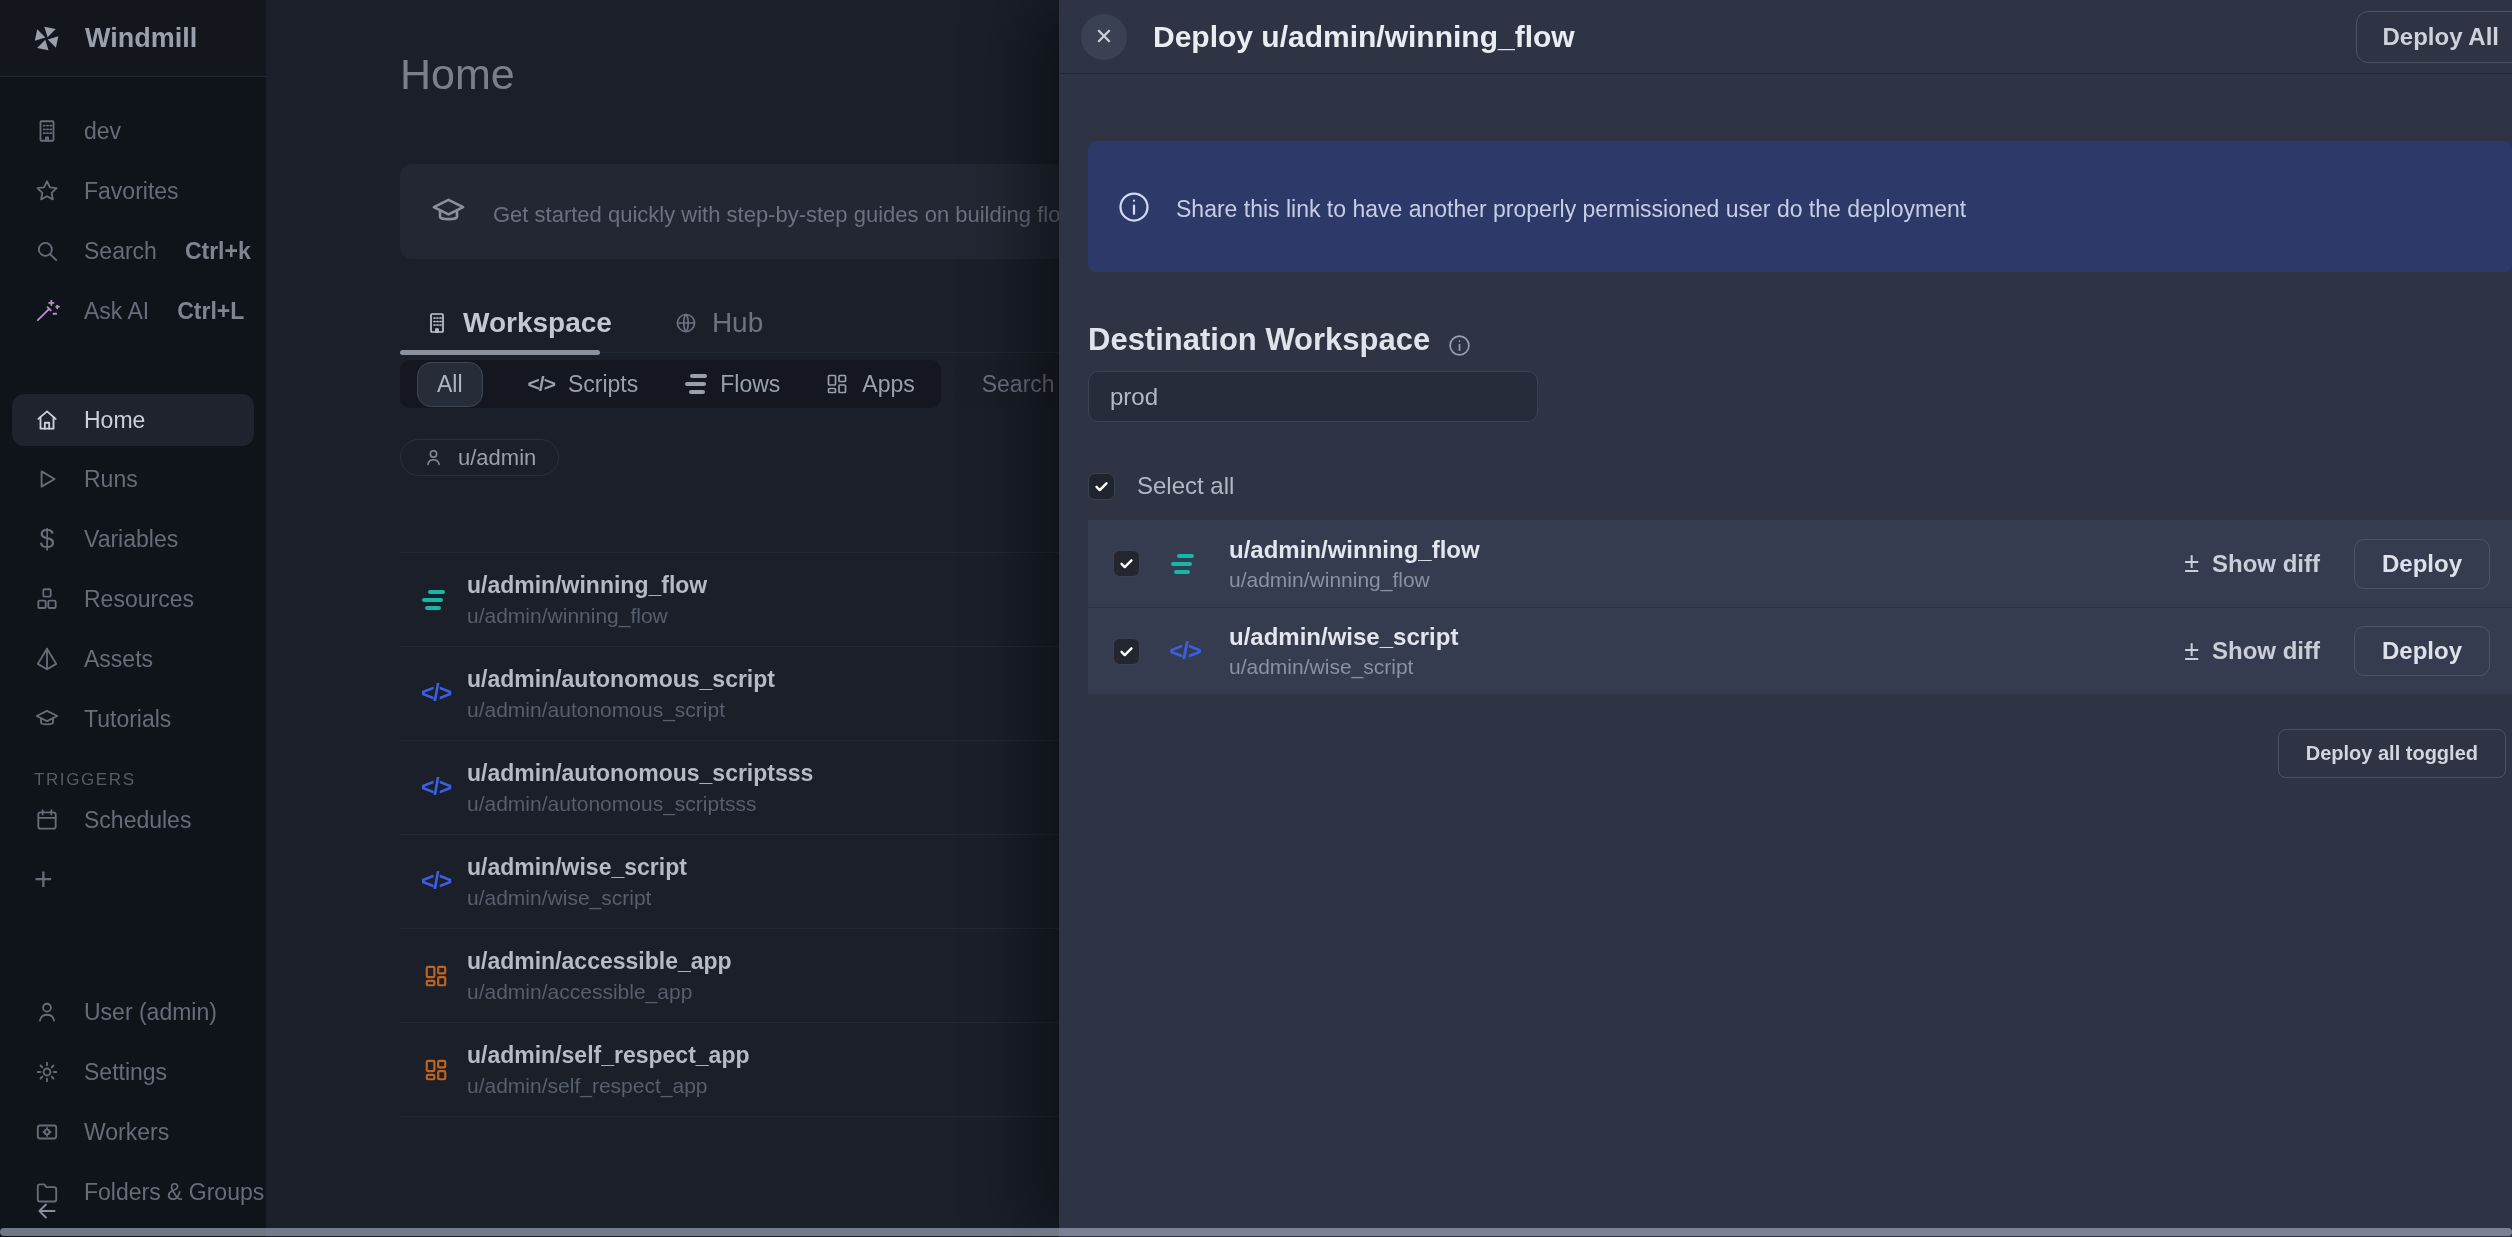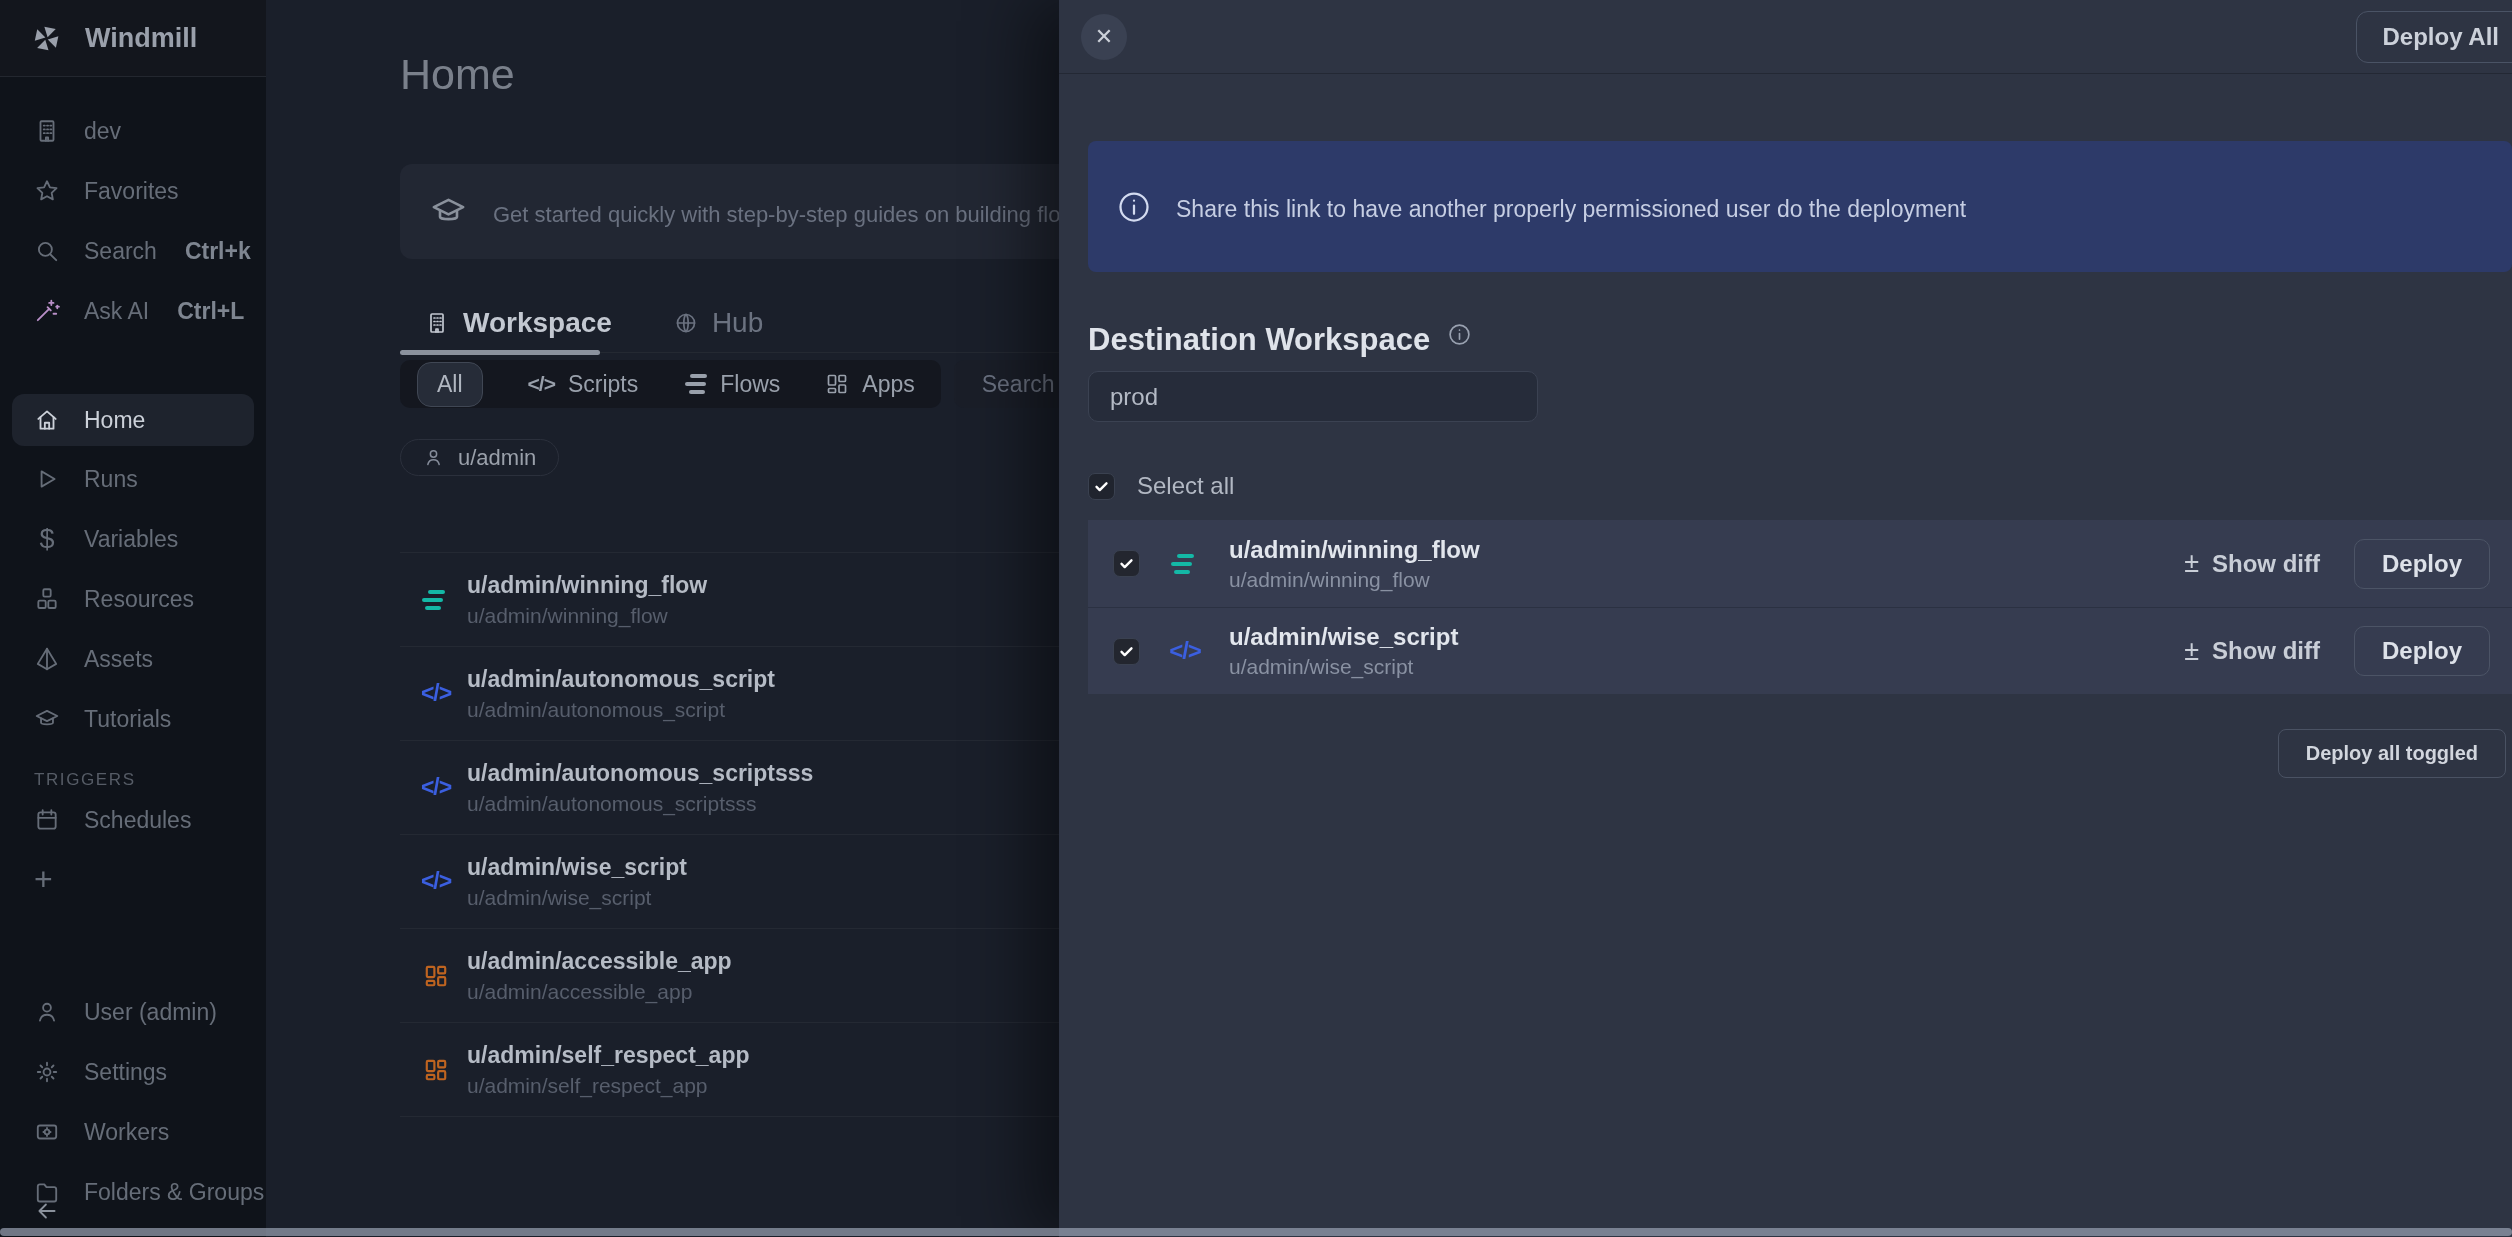--- a/index.html
+++ b/index.html
@@ -74,21 +74,21 @@
   .drawer-title { margin-left:26px; font-size:30px; font-weight:700; color:#e9ecf1; }
   .deploy-all-btn { margin-left:auto; margin-right:-14px; border:1px solid #4a5365; border-radius:12px;
                     padding:11px 26px; font-size:24px; font-weight:700; color:#ccd1da; background:transparent;
                     font-family:inherit; white-space:nowrap; }
   .drawer-body { padding-left:29px; }
   .info-banner { margin-top:67px; height:131px; background:#2d3a69; border-radius:8px; display:flex;
                  align-items:center; gap:24px; padding-left:28px; }
   .info-banner svg.ic { width:36px; height:36px; color:#d3dbf0; stroke-width:1.5; }
   .info-title { font-size:23px; font-weight:700; color:#e9edf6; }
   .info-sub { font-size:23px; color:#c6cee3; margin-top:5px; }
-  .dest-head { margin-top:50px; display:flex; align-items:flex-start; gap:17px; font-size:31px; font-weight:700; color:#dfe3ea; }
+  .dest-head { margin-top:50px; display:flex; align-items:flex-end; gap:17px; font-size:31px; font-weight:700; color:#dfe3ea; }
   .dest-head svg.ic { width:25px; height:25px; color:#99a1b0; stroke-width:1.6; }
   .dest-input { margin-top:13px; width:450px; height:51px; border:1px solid #3b4252; background:#262c3a;
                 border-radius:10px; color:#b4bac5; font-size:24px; padding:0 21px; font-family:inherit; outline:none; display:block; }
   .section-title { margin-top:114px; font-size:31px; font-weight:700; color:#dfe3ea; }
   .select-all { margin-top:50px; display:flex; align-items:center; gap:22px; }
   .cbx { width:27px; height:27px; border-radius:7px; background:#20242e; border:1px solid #3a4150;
          display:flex; align-items:center; justify-content:center; flex:none; }
   .cbx svg { width:17px; height:17px; }
   .select-all-label { font-size:24px; color:#b2b8c3; }
   .deploy-rows { margin-top:20px; background:#363c50; }
@@ -417,20 +417,21 @@
           <div class="hl-title">u/admin/self_respect_app</div>
           <div class="hl-path">u/admin/self_respect_app</div>
         </div>
       </div>
     </div>
   </main>
 
   <section class="drawer">
     <div class="drawer-header">
       <button class="close-btn">✕</button>
+      <div class="drawer-title">Deploy u/admin/winning_flow</div>
       <button class="deploy-all-btn">Deploy All</button>
     </div>
 
     <div class="drawer-body">
       <div class="info-banner">
         <span class="icon">
             <svg class="ic" viewBox="0 0 24 24">
               <circle cx="12" cy="12" r="9"></circle>
               <path d="M12 11v5.5M12 7.8h.01"></path>
             </svg>

